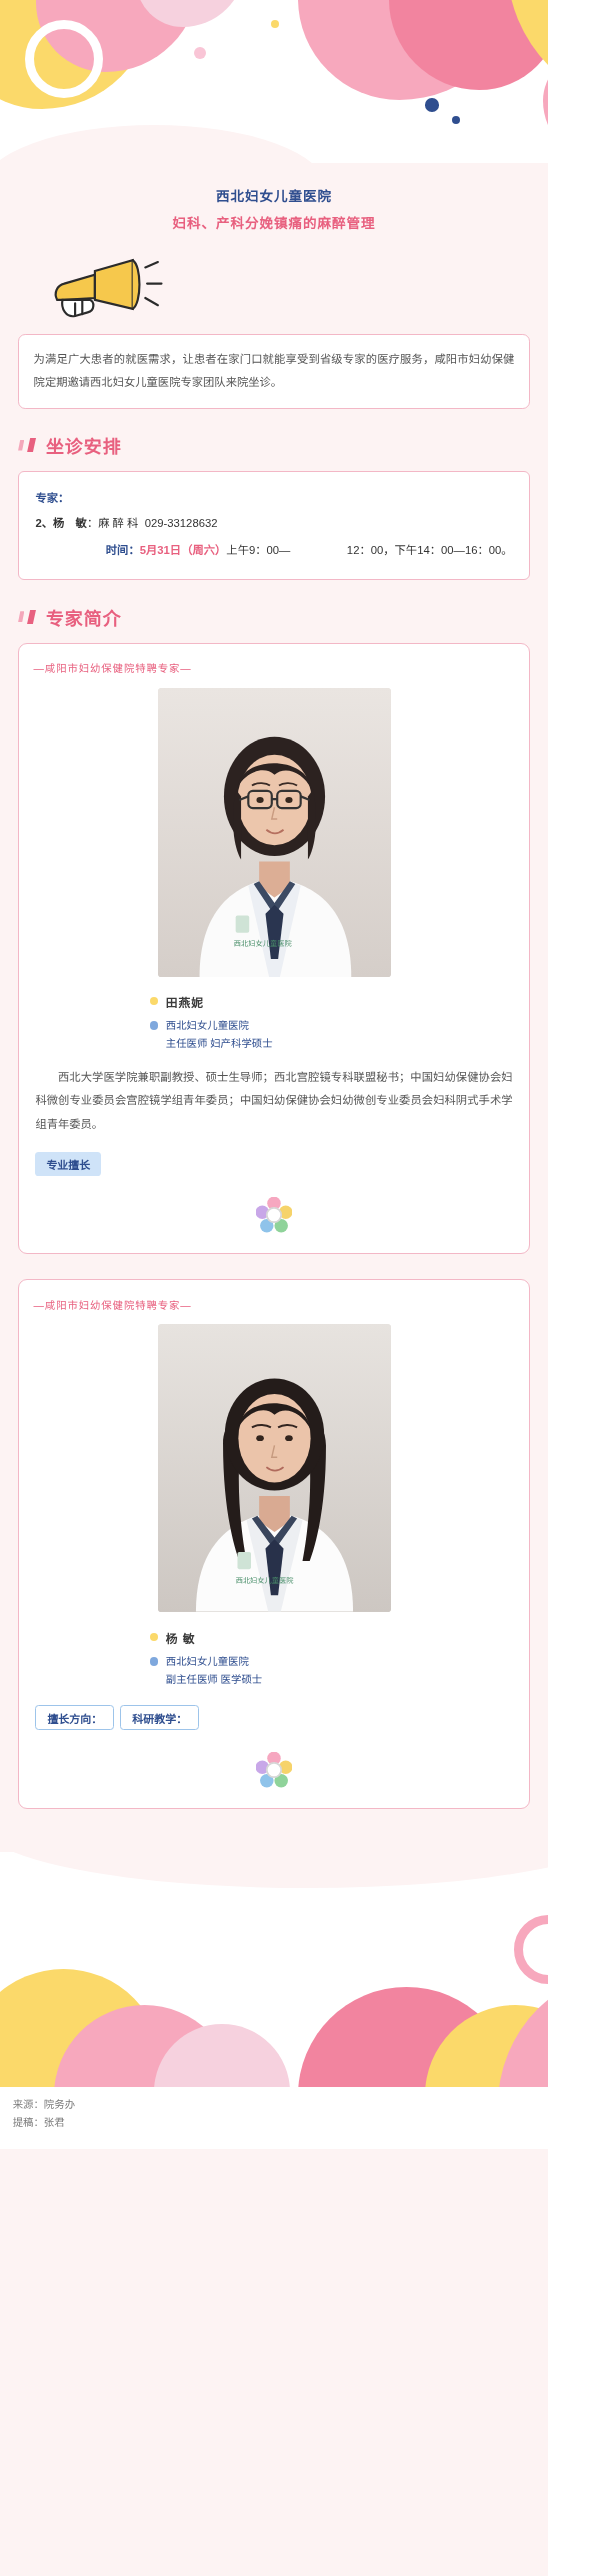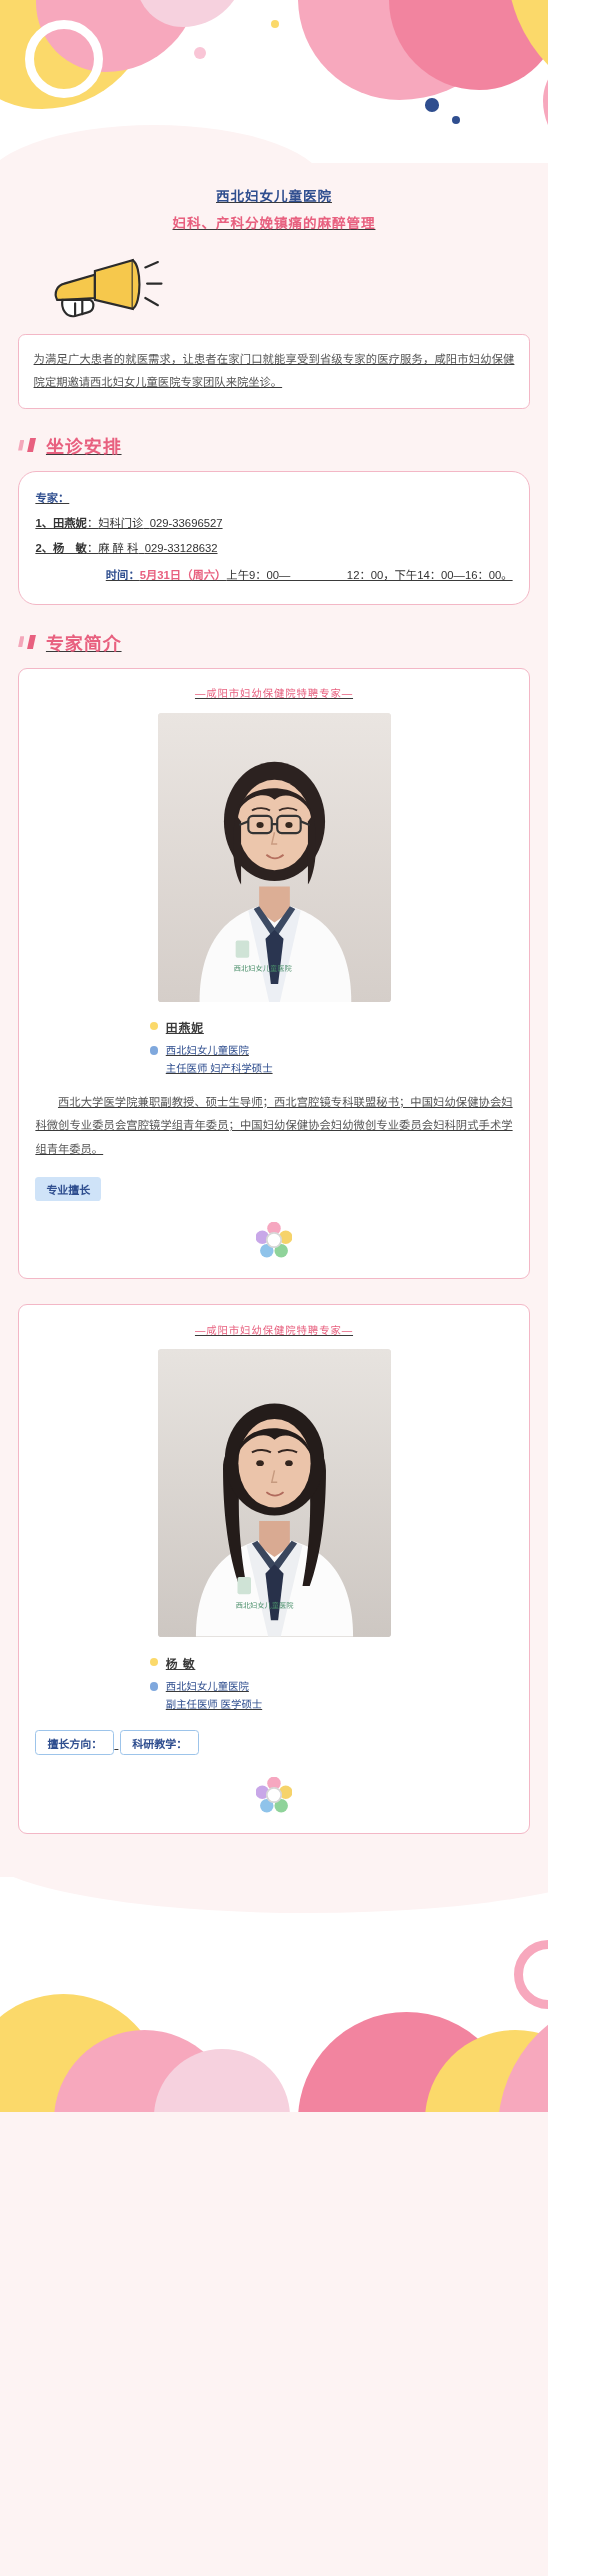--- a/index.html
+++ b/index.html
@@ -9,21 +9,20 @@
     background: #ffffff;
     font-family: "Liberation Sans", "DejaVu Sans", sans-serif;
     color: #3a3a3a;
   }
   .page {
     position: relative;
     width: 548px;
     min-height: 2576px;
     background: #fdf3f3;
     overflow: hidden;
-    text-decoration: underline;
   }
 
   
   .deco-top {
     position: relative;
     width: 616px;
     height: 163px;
     background: #ffffff;
     overflow: hidden;
   }
@@ -93,21 +92,21 @@
     clip-path: polygon(35% 0, 100% 0, 65% 100%, 0 100%);
   }
   .sec-head .mk.small { width:6.3px; height:11px; background:#f4a7ba; }
   .sec-head .stitle {
     color:#e8607f; font-size:18px; font-weight:bold; letter-spacing:0.9px;
   }
 
   
   .sched {
     border: 0.9px solid #f3b7c6;
-    border-radius: 18px;
+    border-radius: 6px;
     background:#ffffff;
     padding: 14.5px 16.3px 16.3px 16.3px;
     margin: 0 5.4px 23.5px 5.4px;
     font-size: 11.3px;
     line-height: 25px;
   }
   .sched .lbl { color:#2f4e8f; font-weight:bold; }
   .sched .row { color:#333; }
   .sched .row b { font-weight:bold; }
   .sched .time { margin-top:1.8px;text-align:right; }
@@ -115,21 +114,21 @@
 
   
   .card {
     border: 0.9px solid #f3b7c6;
     border-radius: 9px;
     background:#ffffff;
     margin: 0 5.4px 25px 5.4px;
     padding: 16.3px 14.5px 20px 14.5px;
   }
   .card-tag {
-    text-align:center; color:#e8607f; font-size:10.4px; letter-spacing:0.9px;
+    text-align:left; color:#e8607f; font-size:10.4px; letter-spacing:0.9px;
     margin-bottom: 12.7px;
   }
   .portrait {
     width: 233px; height: 289px; margin: 0 auto;
     border-radius: 3.6px; overflow:hidden; position:relative;
     background: linear-gradient(180deg,#e9e4e0 0%, #ded7d2 55%, #d7d0cb 100%);
   }
   .portrait.p2 { height: 288px; background: linear-gradient(180deg,#e6e2de 0%, #d9d3ce 60%, #cfc9c4 100%); }
 
   
@@ -237,23 +236,20 @@
       <span class="marks">
         <i class="mk small"></i>
           <i class="mk"></i>
       </span>
       <span class="stitle">坐诊安排</span>
     </div>
 
     <div class="sched">
       <div class="lbl">专家：</div>
       <div class="row">
-        <b>1、</b><b>田燕妮</b><span>：</span><span>妇科门诊</span>&nbsp;&nbsp;<span>029-33696527</span>
-      </div>
-      <div class="row">
         <b>2、</b><b>杨　敏</b><span>：</span><span>麻 醉 科</span>&nbsp;&nbsp;<span>029-33128632</span>
       </div>
       <div class="row time">
         <span class="lbl">时间：</span><span class="redt">5月31日（周六）</span><span>上午9：00—　　　　　12：00，下午14：00—16：00。</span>
       </div>
     </div>
 
     <div class="sec-head">
       <span class="marks">
         <i class="mk small"></i>
@@ -415,15 +411,19 @@
     <div class="wave-top"></div>
     <div class="blob c1"></div>
     <div class="blob c2"></div>
     <div class="blob c3"></div>
     <div class="blob c4"></div>
     <div class="blob c5"></div>
     <div class="blob c6"></div>
     <div class="ring2"></div>
   </div>
 
+  <div class="footer">
+    <div>来源：院务办</div>
+    <div>提稿：张君</div>
+  </div>
 
 </div>
 
 
 </body></html>

